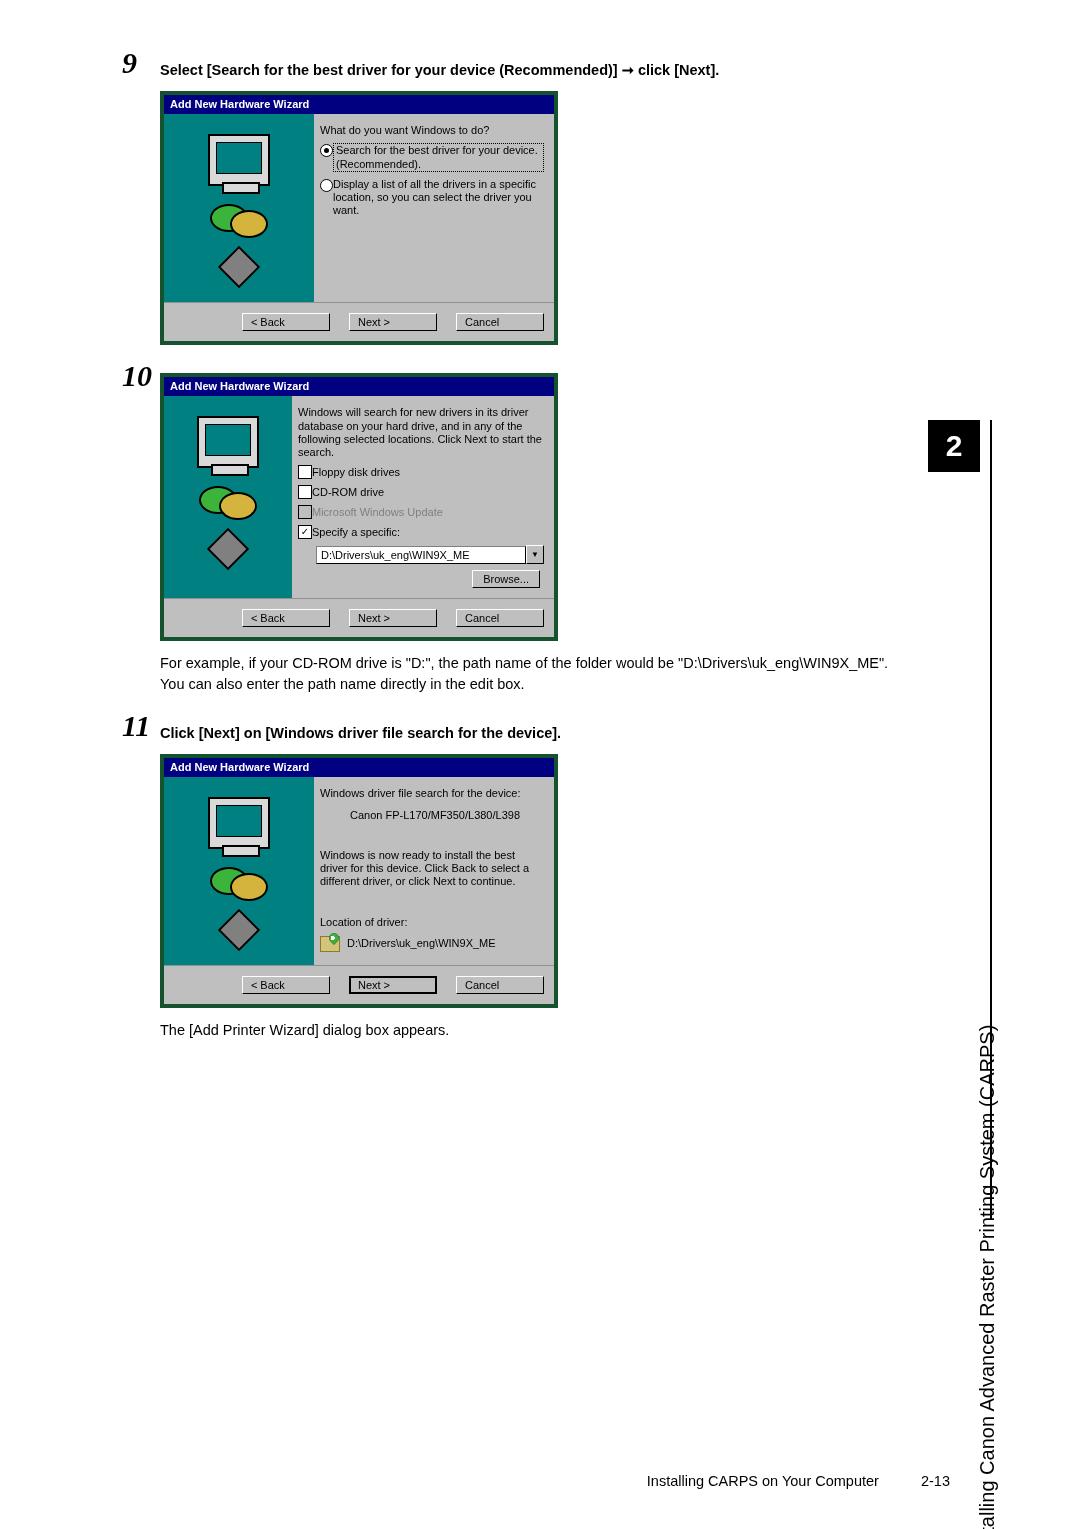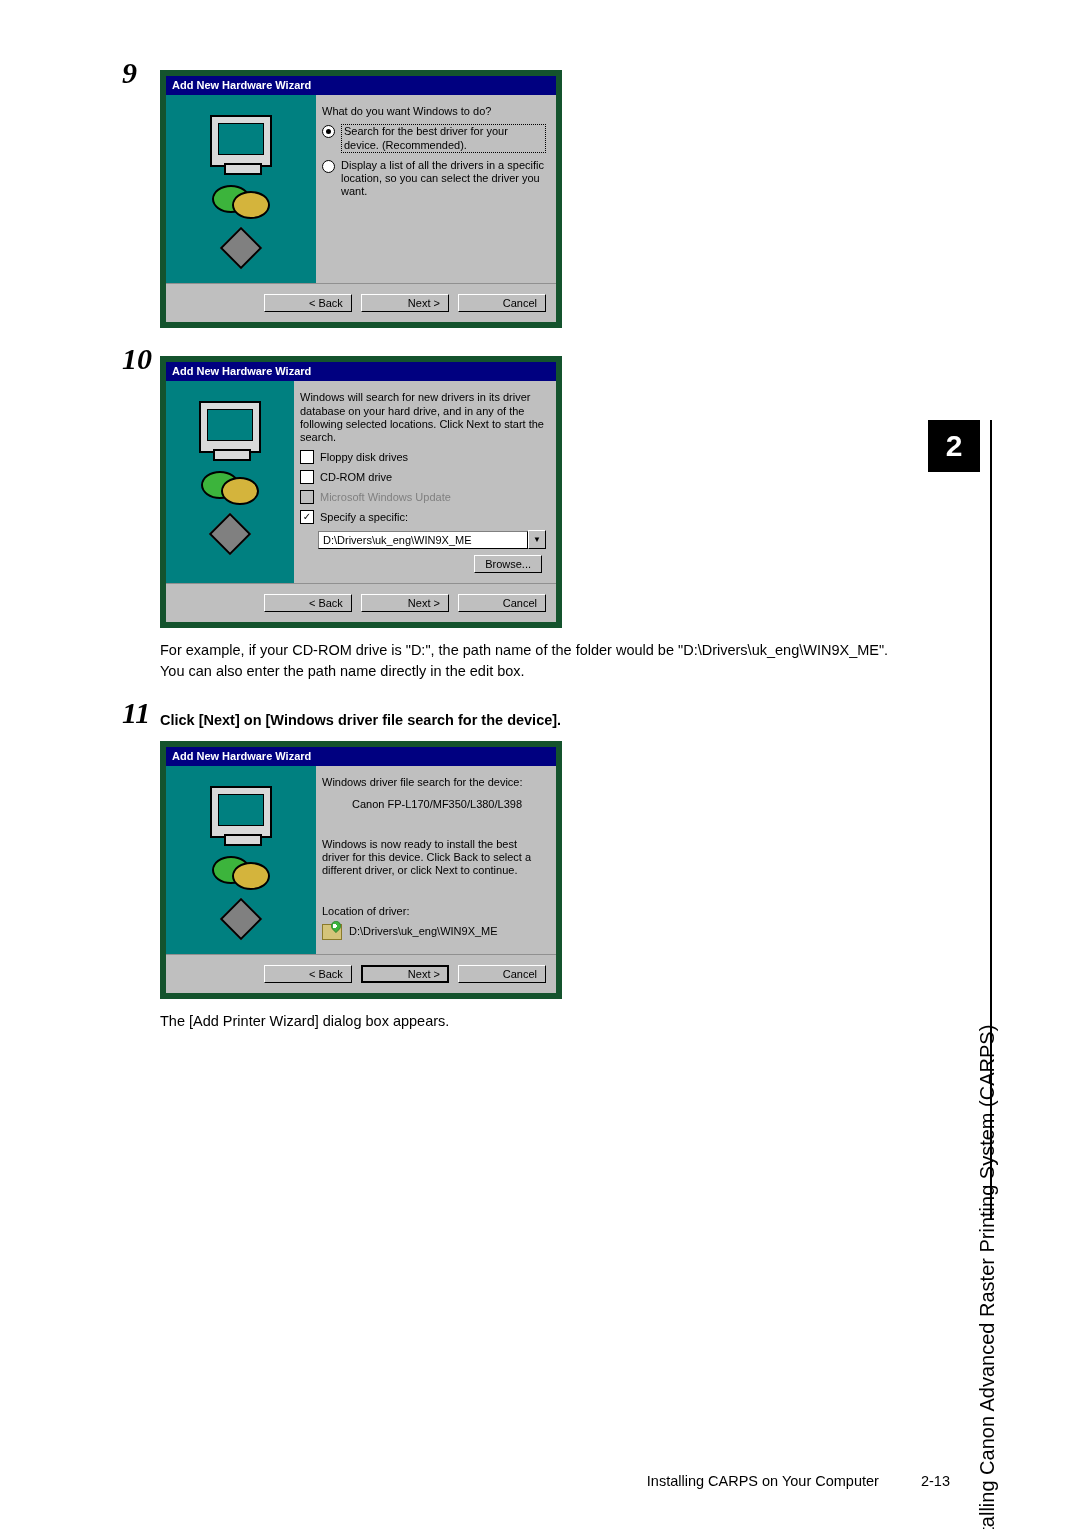--- a/index.html
+++ b/index.html
@@ -3,32 +3,32 @@
 <meta charset="utf-8">
 <style>
   html,body{margin:0;padding:0;background:#fff;font-family:Arial,Helvetica,sans-serif;color:#000}
   .page{position:relative;width:1080px;height:1529px;margin:0 auto;background:#fff}
   .content{position:absolute;left:160px;top:60px;width:740px}
   .step{position:relative;margin-bottom:28px}
   .step-num{position:absolute;left:-38px;top:-12px;font:italic 700 30px/1 Georgia,'Times New Roman',serif}
   .step-title{font:700 14.5px/1.45 Arial,Helvetica,sans-serif}
   .step-body,.note{font:400 14.5px/1.45 Arial,Helvetica,sans-serif}
   .note{margin-top:12px}
-  .dlg{margin-top:10px;width:390px;border:6px solid #14532d;background:#bfbfbf;font:400 11px/1.2 Tahoma,Arial,sans-serif}
+  .dlg{margin-top:10px;width:390px;border:4px solid #14532d;background:#bfbfbf;font:400 11px/1.2 Tahoma,Arial,sans-serif}
   .dlg-title{background:#000080;color:#fff;padding:3px 6px;font-weight:700}
   .dlg-body{display:flex}
   .dlg-left{width:150px;background:#008080;display:flex;flex-direction:column;align-items:center;padding:20px 0;gap:18px}
   .dlg-right{flex:1;background:#bfbfbf;padding:10px 10px 10px 6px;position:relative}
   .dlg-footer{background:#bfbfbf;padding:10px;text-align:right;border-top:1px solid #909090}
-  .dlg-btn{display:inline-block;min-width:70px;text-align:right;background:#bfbfbf;border:1px solid #000;border-top-color:#fff;border-left-color:#fff;padding:2px 8px;margin-left:6px;font:400 11px Tahoma,Arial,sans-serif}
+  .dlg-btn{display:inline-block;min-width:70px;text-align:left;background:#bfbfbf;border:1px solid #000;border-top-color:#fff;border-left-color:#fff;padding:2px 8px;margin-left:16px;font:400 11px Tahoma,Arial,sans-serif}
   .dlg-btn.default{border:2px solid #000;padding:1px 7px}
-  .radio{display:flex;align-items:flex-start;gap:6px;margin:6px 0}
+  .radio{display:flex;align-items:flex-start;margin:6px 0}
   .radio .dot{width:11px;height:11px;border-radius:50%;background:#fff;border:1px solid #000;margin-top:1px;display:flex;align-items:center;justify-content:center;flex:none}
   .radio .dot.sel::after{content:"";width:5px;height:5px;border-radius:50%;background:#000}
-  .chk{display:flex;align-items:center;gap:6px;margin:6px 0}
+  .chk{display:flex;align-items:center;margin:6px 0}
   .chk .box{width:12px;height:12px;border:1px solid #000;background:#fff;display:flex;align-items:center;justify-content:center;font-size:10px;line-height:1;flex:none}
   .chk .box.grey{background:#bfbfbf}
   .chk .box.sel::after{content:"✓"}
   .chk.disabled{color:#808080}
   .txt-input{display:block;border:1px solid #000;border-top-color:#808080;border-left-color:#808080;background:#fff;padding:2px 4px;font:400 11px Tahoma,Arial,sans-serif;width:200px}
   .input-row{display:flex;align-items:center;margin:4px 0 0 18px}
   .dd-arrow{width:16px;height:17px;background:#bfbfbf;border:1px solid #000;border-top-color:#fff;border-left-color:#fff;display:flex;align-items:center;justify-content:center;font-size:8px}
   .mini-btn{display:inline-block;background:#bfbfbf;border:1px solid #000;border-top-color:#fff;border-left-color:#fff;padding:2px 10px;font:400 11px Tahoma,Arial,sans-serif;float:right;margin:6px 4px 0 12px}
   .dashed{border:1px dotted #000;padding:0 2px}
   .indent{margin-left:30px}
@@ -56,20 +56,21 @@
 <div class="page">
 
   <div class="tab-box">2</div>
   <div class="vline"></div>
   <div class="vtext">Installing Canon Advanced Raster Printing System (CARPS)</div>
 
   <div class="content">
 
     <div class="step">
       <div class="step-num">9</div>
+      <div class="step-title">Select [Search for the best driver for your device (Recommended)] ➞ click [Next].</div>
 
       <div class="dlg">
         <div class="dlg-title">Add New Hardware Wizard</div>
         <div class="dlg-body">
           <div class="dlg-left">
             <div class="ico-monitor">
                 <div class="ico-screen"></div>
               </div>
             <div class="ico-discs"></div>
             <div class="ico-diamond"></div>

